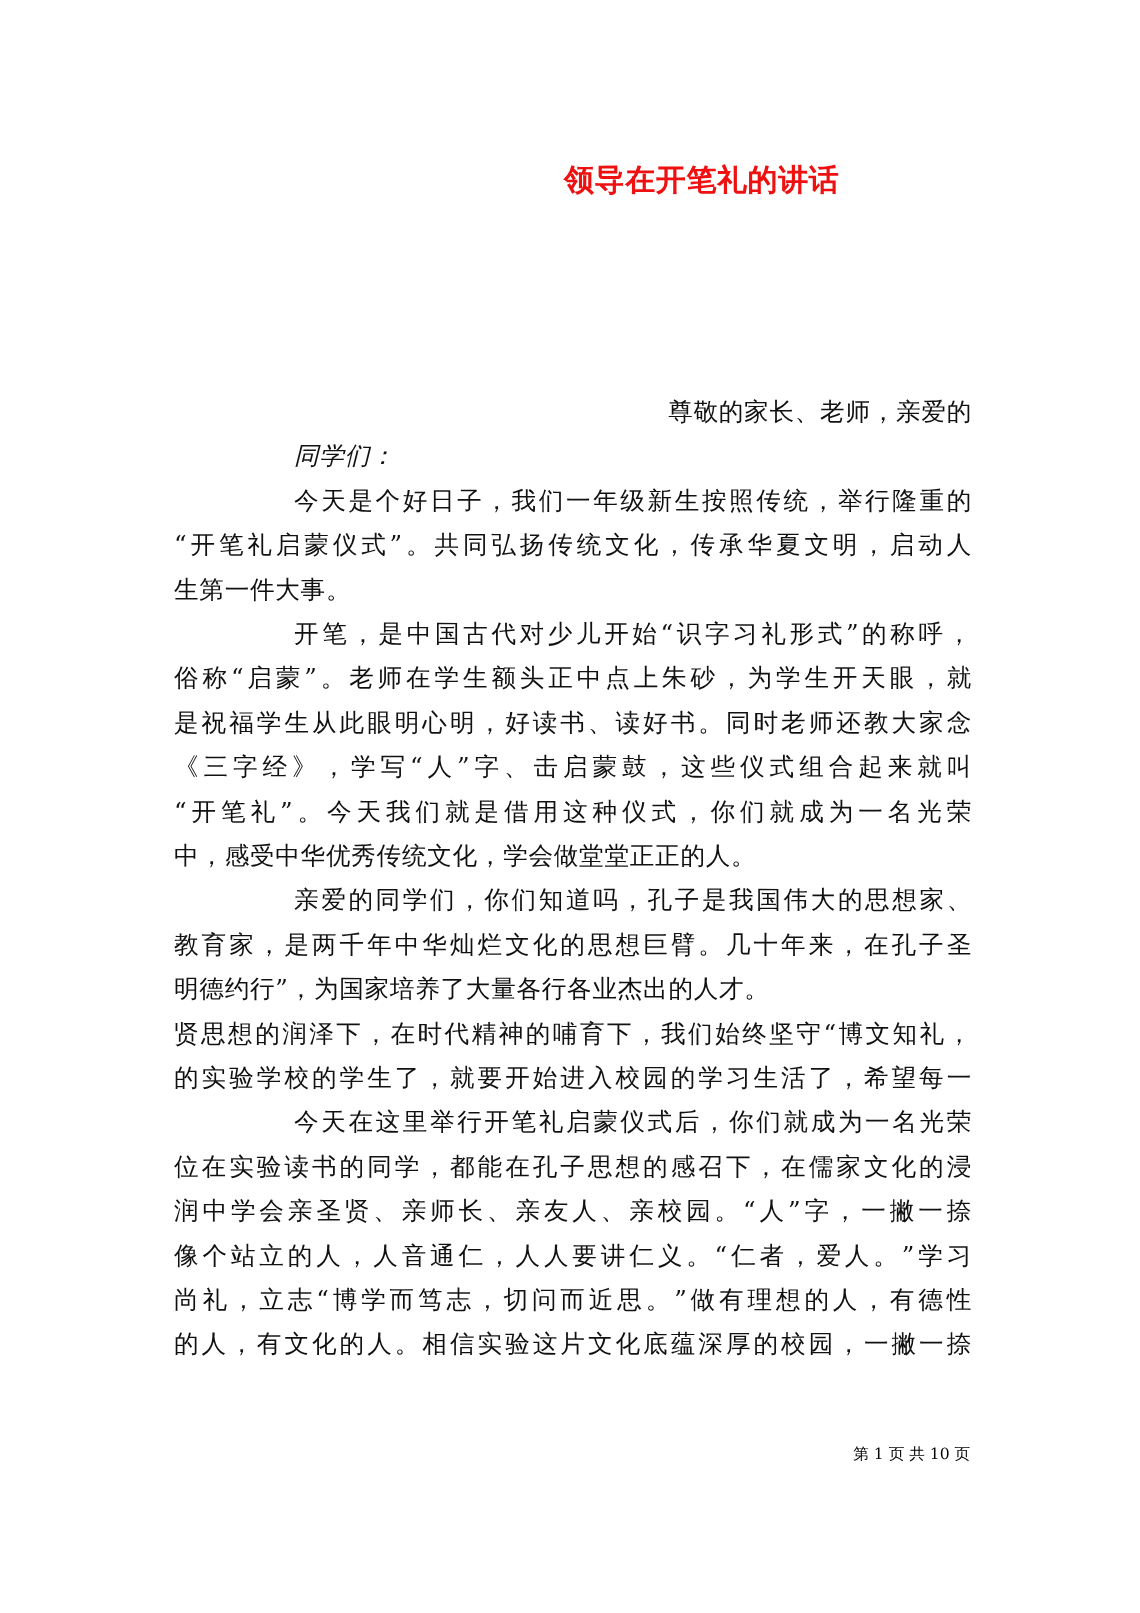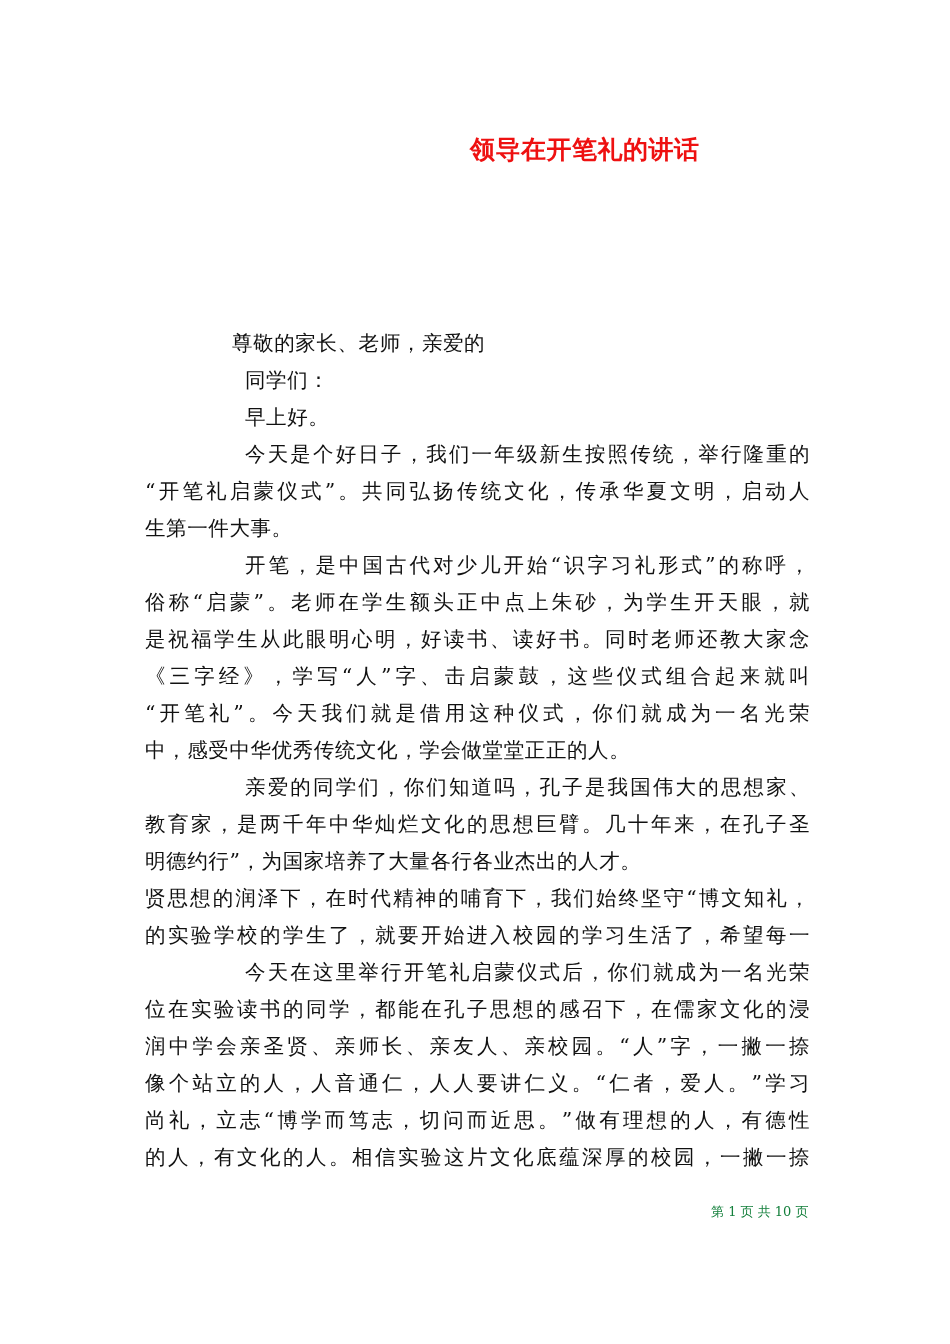--- a/index.html
+++ b/index.html
@@ -38,48 +38,47 @@
       width: 665px;
       font-size: 20.5px;
       line-height: 37px;
       letter-spacing: 0.6px;
     }
     .line {
       display: block;
       white-space: nowrap;
       height: 37px;
     }
-    .indent-salute { padding-left: 87px; }
-    .indent-short { padding-left: 100px; }
+    .indent-salute { padding-left: 87px; text-align: right; }
+    .indent-short { padding-left: 100px; font-style: italic; }
     .indent-para { padding-left: 100px; }
     .justify {
       text-align: justify;
       text-align-last: justify;
       white-space: normal;
     }
     .footer {
       position: absolute;
       left: 711px;
       top: 1203px;
       font-family: "DejaVu Serif", "Liberation Serif", serif;
       font-size: 13px;
-      color: #15803d;
+      color: #000000;
       white-space: nowrap;
     }
   </style>
 </head>
 <body>
 
 <div class="page">
   <div class="doc-title">领导在开笔礼的讲话</div>
 
   <div class="body-text">
     <span class="line indent-salute">尊敬的家长、老师，亲爱的</span>
     <span class="line indent-short">同学们：</span>
-    <span class="line indent-short">早上好。</span>
 
     <span class="line indent-para justify">今天是个好日子，我们一年级新生按照传统，举行隆重的</span>
     <span class="line justify">“开笔礼启蒙仪式”。共同弘扬传统文化，传承华夏文明，启动人</span>
     <span class="line">生第一件大事。</span>
 
     <span class="line indent-para justify">开笔，是中国古代对少儿开始“识字习礼形式”的称呼，</span>
     <span class="line justify">俗称“启蒙”。老师在学生额头正中点上朱砂，为学生开天眼，就</span>
     <span class="line justify">是祝福学生从此眼明心明，好读书、读好书。同时老师还教大家念</span>
     <span class="line justify">《三字经》，学写“人”字、击启蒙鼓，这些仪式组合起来就叫</span>
     <span class="line justify">“开笔礼”。今天我们就是借用这种仪式，你们就成为一名光荣</span>

